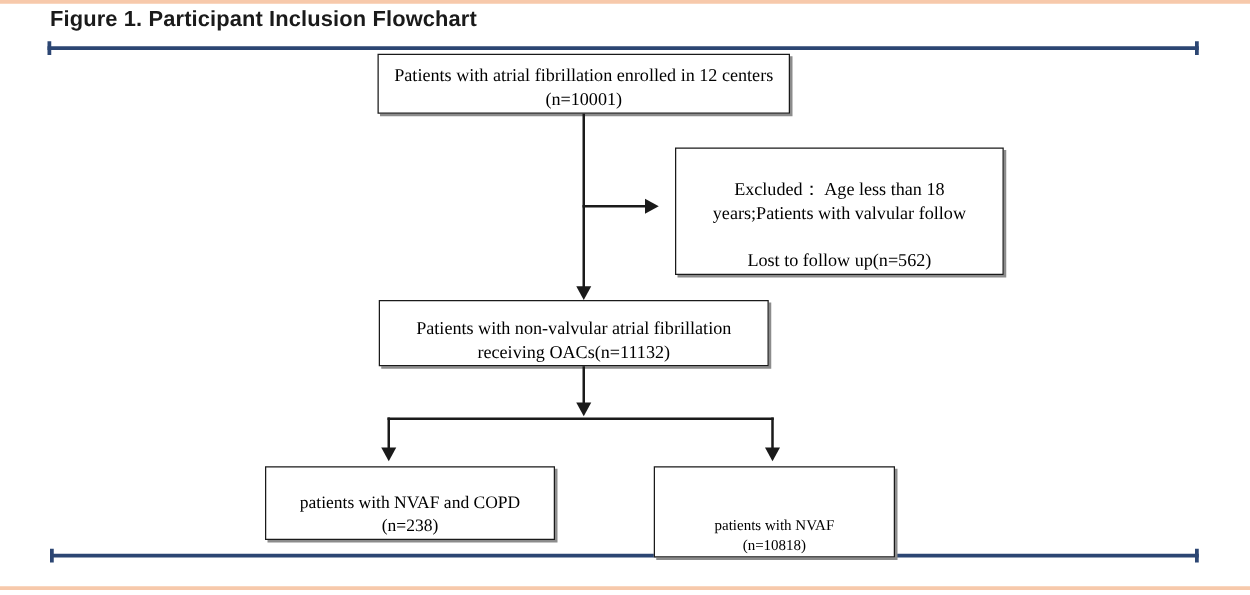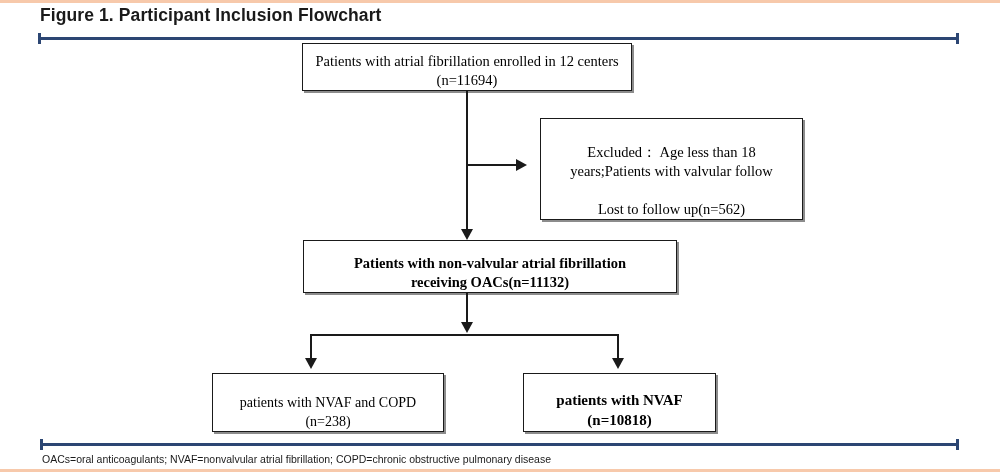--- a/index.html
+++ b/index.html
@@ -68,23 +68,23 @@
     font-family: "Liberation Serif", serif;
     line-height: 1.32;
   }
   .flow-box .box-text {
     display: block;
     padding: 0 6px;
   }
 
   #box-top      { left: 302px; top: 43px;  width: 330px; height: 48px; font-size: 14.5px; }
   #box-excluded { left: 540px; top: 118px; width: 263px; height: 102px; font-size: 14.5px; }
-  #box-middle   { left: 303px; top: 240px; width: 374px; height: 53px; font-size: 14.5px; font-weight: bold; }
+  #box-middle   { left: 303px; top: 240px; width: 312px; height: 53px; font-size: 14.5px; }
   #box-nvaf-copd{ left: 212px; top: 373px; width: 232px; height: 59px; font-size: 14px; }
-  #box-nvaf     { left: 523px; top: 373px; width: 193px; height: 59px; font-size: 15px; font-weight: bold; }
+  #box-nvaf     { left: 523px; top: 373px; width: 193px; height: 73px; font-size: 12px; }
 
   
   .conn-v, .conn-h {
     position: absolute;
     background: #1a1a1a;
   }
   .conn-v { width: 2px; }
   .conn-h { height: 2px; }
 
   .arrow-down {
@@ -129,21 +129,21 @@
   <div class="navy-rule" style="left:38px; top:37px; width:921px;"></div>
   <div class="navy-cap" style="left:956px; top:33px;"></div>
 
   <div class="navy-cap" style="left:40px; top:439px;"></div>
   <div class="navy-rule" style="left:40px; top:443px; width:919px;"></div>
   <div class="navy-cap" style="left:956px; top:439px;"></div>
 
   <div class="flow-box" id="box-top">
     <span class="box-text">
       <span>Patients with atrial fibrillation enrolled in 12 centers</span><br>
-      <span>(n=11694)</span>
+      <span>(n=10001)</span>
     </span>
   </div>
 
   <div class="conn-v" style="left:466px; top:91px; height:145px;"></div>
   <div class="arrow-down" style="left:461px; top:229px;"></div>
 
   <div class="conn-h" style="left:466px; top:164px; width:55px;"></div>
   <div class="arrow-right" style="left:516px; top:159px;"></div>
 
   <div class="flow-box" id="box-excluded">
@@ -177,15 +177,14 @@
     </span>
   </div>
 
   <div class="flow-box" id="box-nvaf">
     <span class="box-text">
       <span>patients with NVAF</span><br>
       <span>(n=10818)</span>
     </span>
   </div>
 
-  <div id="figure-footnote">OACs=oral anticoagulants; NVAF=nonvalvular atrial fibrillation; COPD=chronic obstructive pulmonary disease</div>
 
 </div>
 
 </body></html>

